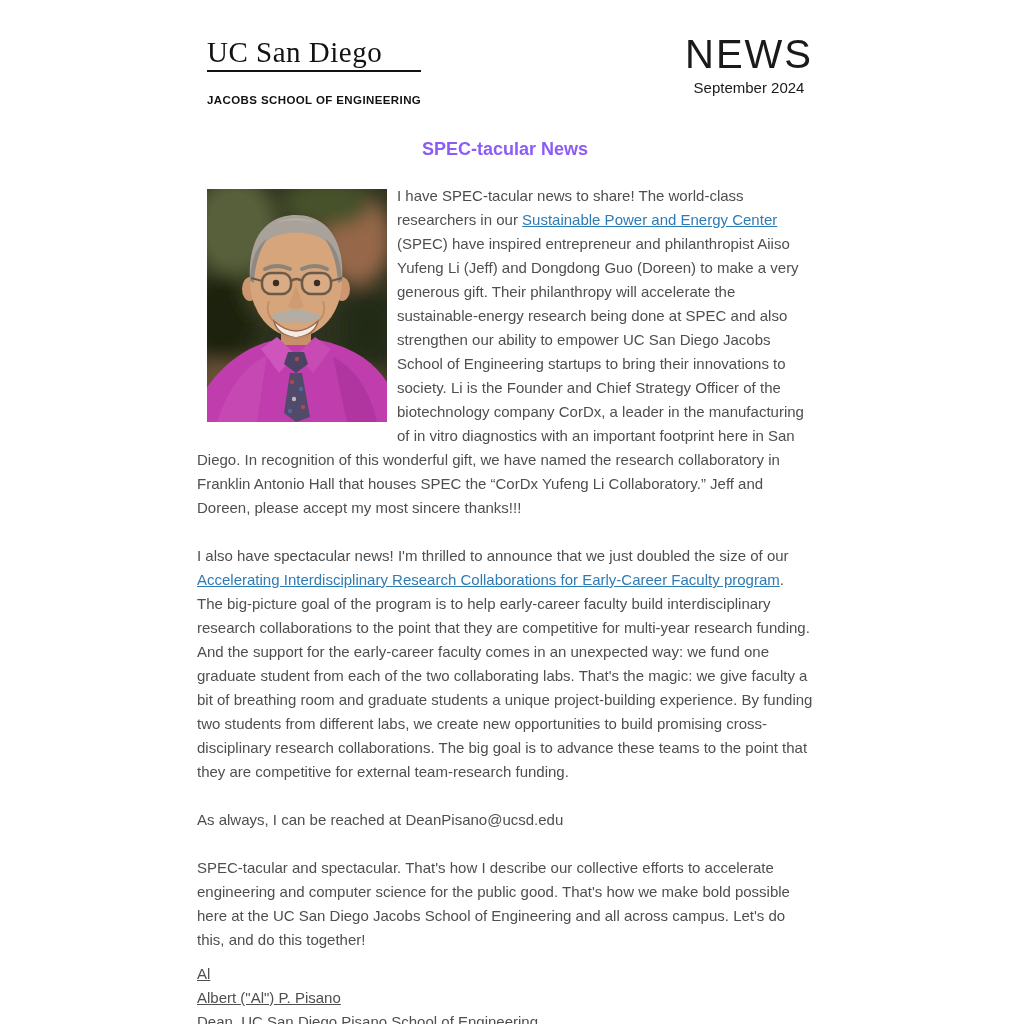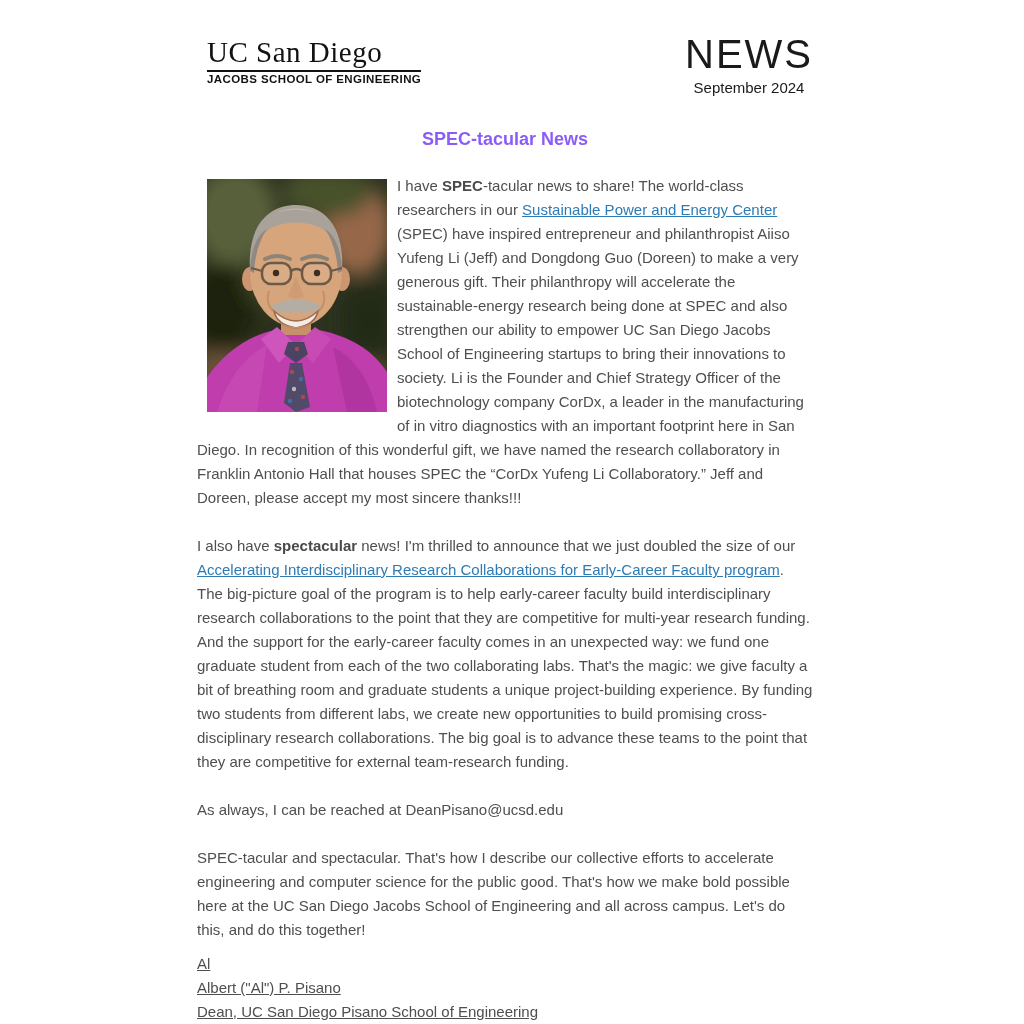--- a/index.html
+++ b/index.html
@@ -37,21 +37,21 @@
     height: 2px;
     background: #121212;
     margin-top: 3px;
     width: 100%;
   }
   .division-name {
     font-size: 11.5px;
     font-weight: bold;
     letter-spacing: 0.4px;
     color: #121212;
-    margin-top: 1px;
+    margin-top: 22px;
     white-space: nowrap;
   }
   .masthead { text-align: center; }
   .news-title {
     font-size: 40px;
     font-weight: 500;
     letter-spacing: 2px;
     color: #1a1a1a;
     line-height: 1.0;
     white-space: nowrap;
@@ -81,21 +81,21 @@
   }
   .photo-float svg { display: block; }
   .paragraphs p {
     font-size: 15px;
     line-height: 24px;
     color: #4f4f4f;
     margin: 0 0 24px 0;
     text-align: left;
   }
   .paragraphs p:last-child { margin-bottom: 10px; }
-  .paragraphs strong { font-weight: bold; color: #4a4a4a; }
+  .paragraphs strong { font-weight: normal; color: #4a4a4a; }
   .paragraphs a {
     color: #2e7bb4;
     text-decoration: underline;
     cursor: pointer;
   }
   .closing {
     font-size: 15px;
     line-height: 24px;
     margin-bottom: 10px;
   }

